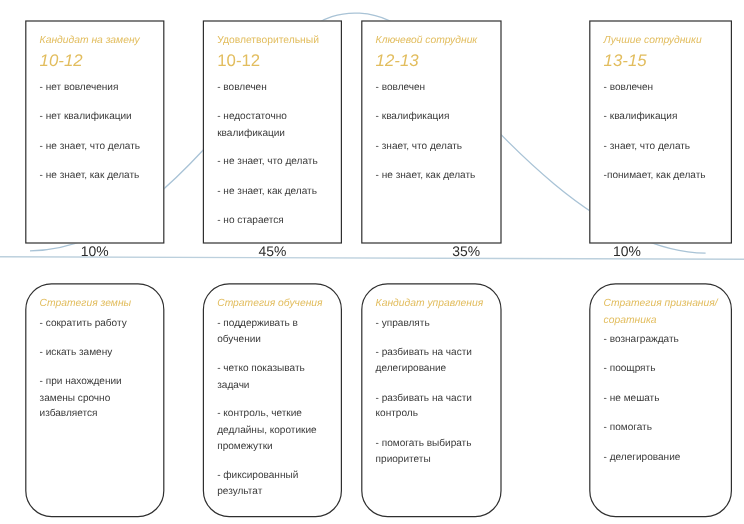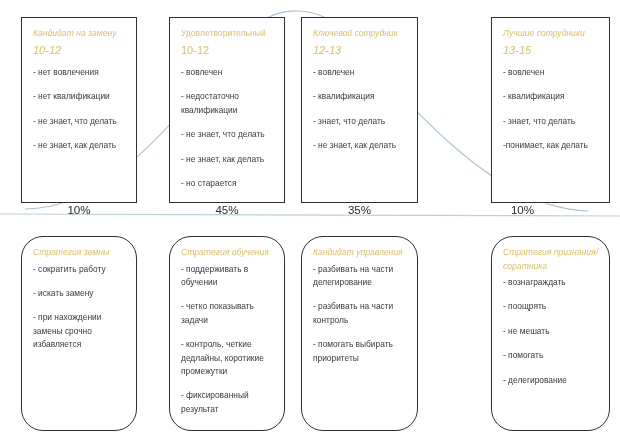--- a/index.html
+++ b/index.html
@@ -46,21 +46,21 @@
     color: #e2bd5e;
     font-size: 8.6px;
     line-height: 13.5px;
     font-style: italic;
     margin: 0 0 3px 0;
     white-space: pre-line;
   }
   .b-title.upright { font-style: normal; }
   .b-sub {
     color: #e2bd5e;
-    font-size: 11px;
+    font-size: 14px;
     line-height: 13.5px;
     font-style: italic;
     margin: 0 0 9px 0;
   }
   .b-sub.upright { font-style: normal; }
   .b-item {
     color: #3a3a3a;
     font-size: 8.4px;
     line-height: 13.4px;
     margin: 0 0 11px 0;
@@ -72,21 +72,21 @@
     position: absolute;
     top: 203px;
     font-size: 11.6px;
     font-style: normal;
     color: #2b2b2b;
     text-align: center;
     font-family: "Liberation Sans", sans-serif;
   }
   .pct.p1 { left: 21px;  width: 116px; }
   .pct.p2 { left: 169px; width: 116px; }
-  .pct.p3 { left: 301px; width: 117px; }
+  .pct.p3 { left: 330px; width: 117px; }
   .pct.p4 { left: 463px; width: 119px; }
 </style>
 </head>
 <body>
 
 <div id="diagram">
 
   <svg class="curve-layer" viewBox="0 0 620 437">
     <path d="M 25 209 C 120 209 190 95 258 25 C 278 5 320 5 345 33 C 420 118 500 209 588 211" fill="none" stroke="#a9c3d6" stroke-width="1.1"></path>
     <line x1="0" y1="214" x2="620" y2="216" stroke="#bcd0dd" stroke-width="1.2"></line>
@@ -144,20 +144,21 @@
   <div class="box bot col2">
     <div class="b-title">Стратегия обучения</div>
     <div class="b-item">- поддерживать в обучении</div>
     <div class="b-item">- четко показывать задачи</div>
     <div class="b-item">- контроль, четкие дедлайны, коротикие промежутки</div>
     <div class="b-item last">- фиксированный результат</div>
   </div>
 
   <div class="box bot col3">
     <div class="b-title">Кандидат управления</div>
+    <div class="b-item">- управлять</div>
     <div class="b-item">- разбивать на части делегирование</div>
     <div class="b-item">- разбивать на части контроль</div>
     <div class="b-item last">- помогать выбирать приоритеты</div>
   </div>
 
   <div class="box bot col4">
     <div class="b-title">Стратегия признания/ соратника</div>
     <div class="b-item">- вознаграждать</div>
     <div class="b-item">- поощрять</div>
     <div class="b-item">- не мешать</div>

